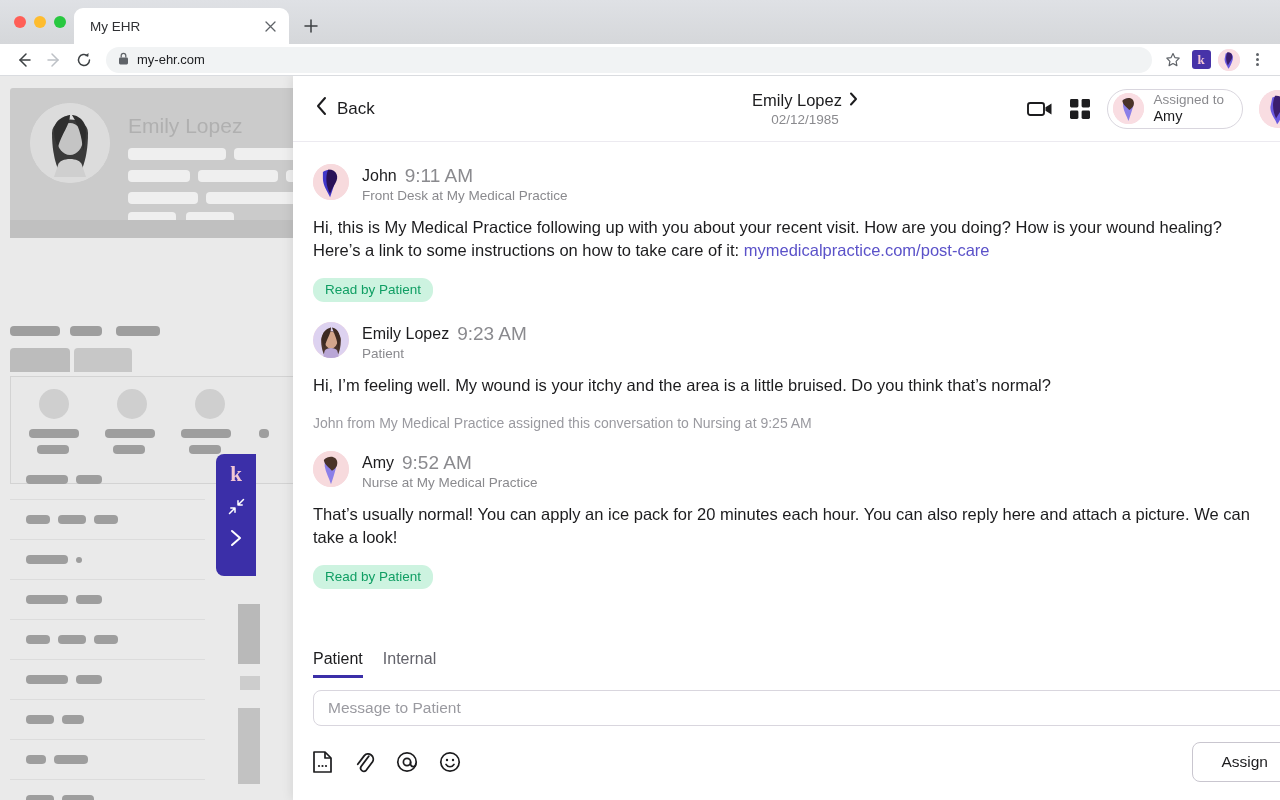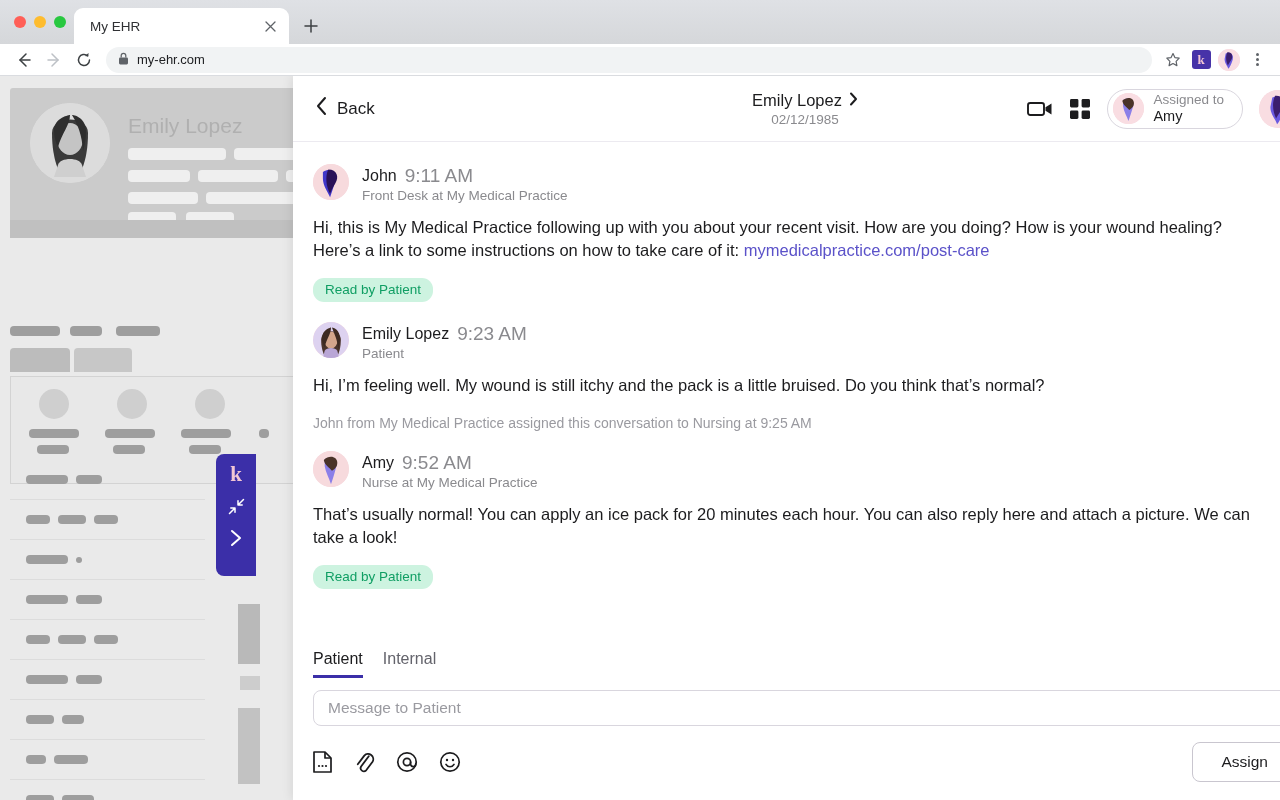--- a/index.html
+++ b/index.html
@@ -555,21 +555,21 @@
               </svg>
             </span>
             <span class="msg-meta">
               <span class="msg-line1">
                 <span class="msg-author">Emily Lopez</span>
                 <span class="msg-time">9:23 AM</span>
               </span>
               <div class="msg-role">Patient</div>
             </span>
           </div>
-          <div class="msg-body">Hi, I’m feeling well. My wound is still itchy and the pack is a little bruised. Do you think that’s normal?</div>
+          <div class="msg-body">Hi, I’m feeling well. My wound is your itchy and the area is a little bruised. Do you think that’s normal?</div>
           <div class="sysnote">John from My Medical Practice assigned this conversation to Nursing at 9:25 AM</div>
           <span class="msg-kebab">
               <i></i>
               <i></i>
               <i></i>
             </span>
         </div>
 
         <div class="msg" style="padding-top:20px;">
           <div class="msg-head">

